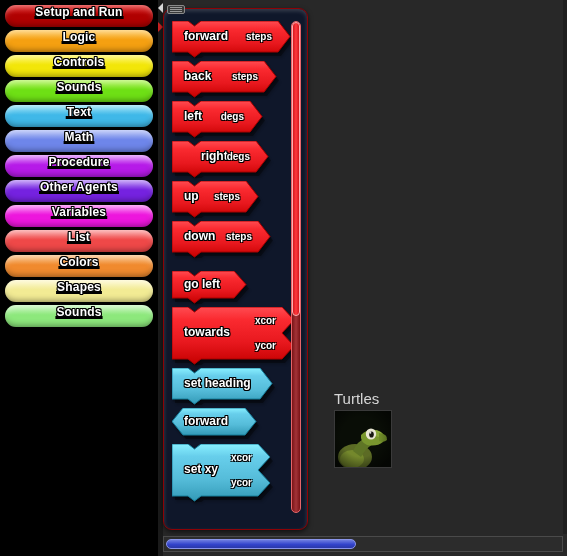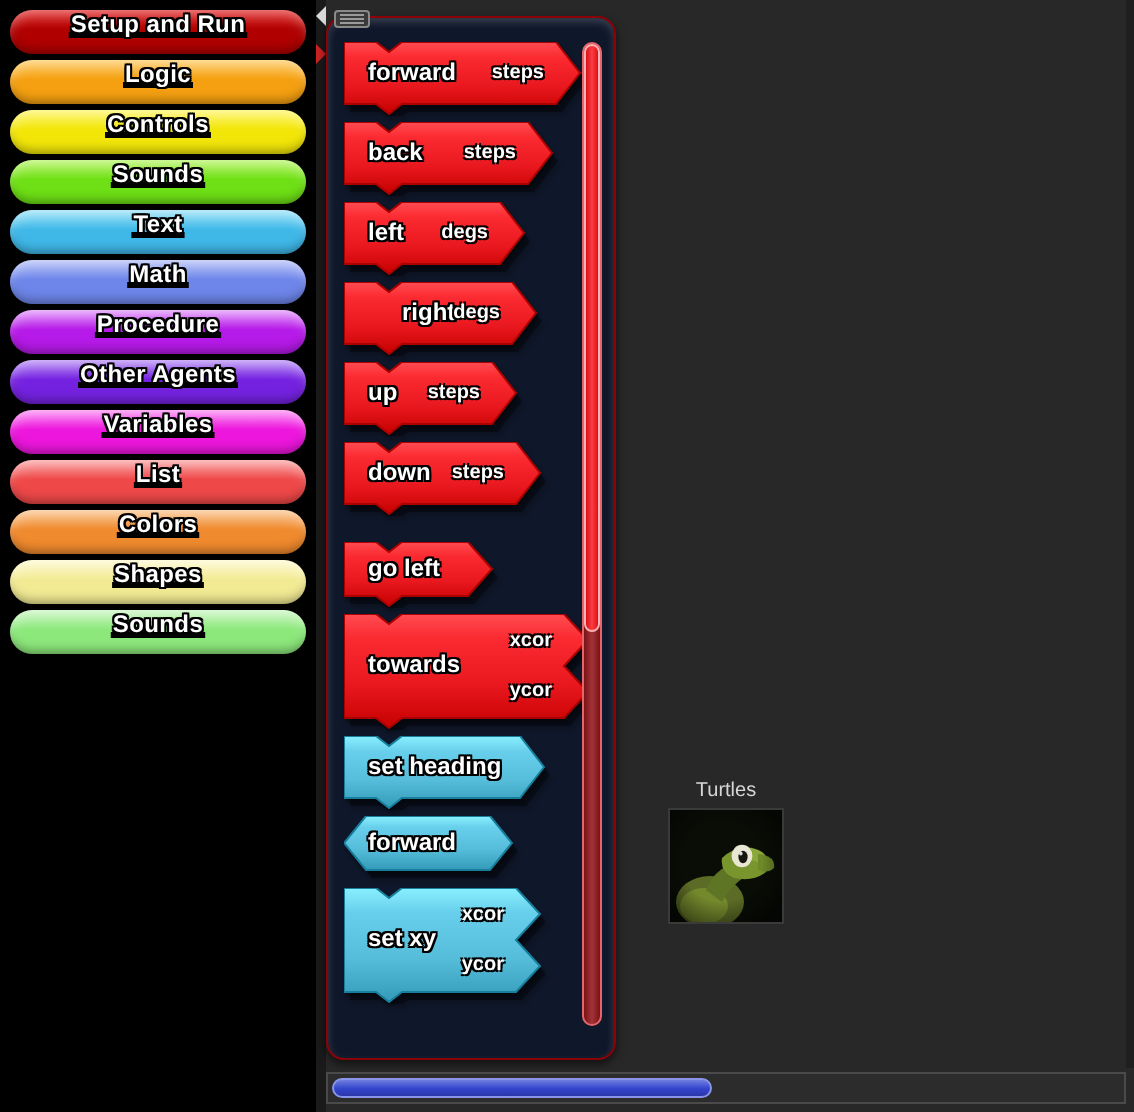--- a/index.html
+++ b/index.html
@@ -182,22 +182,21 @@
 
   
   #turtles {
     position: absolute;
     left: 334px; top: 390px;
     width: 58px;
     cursor: pointer;
   }
   #turtles .t-label {
     display: block;
-    text-align: center;
-    font-size: 10px;
+    font-size: 15px;
     color: #d6d6d6;
     margin-bottom: 3px;
     white-space: nowrap;
   }
   #turtles .t-thumb {
     width: 58px; height: 58px;
     background: #060a04;
     border: 1px solid #3a3a3a;
     overflow: hidden;
     position: relative;

